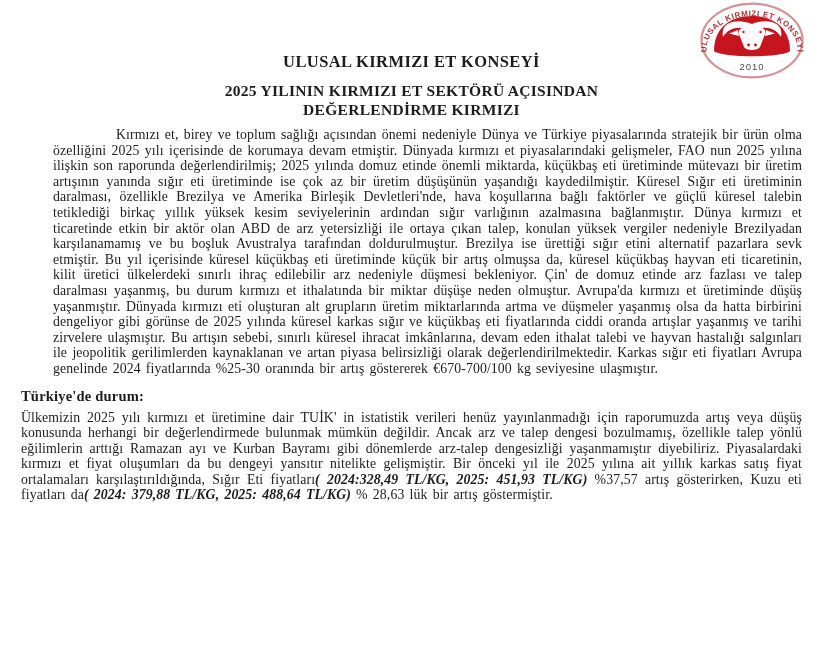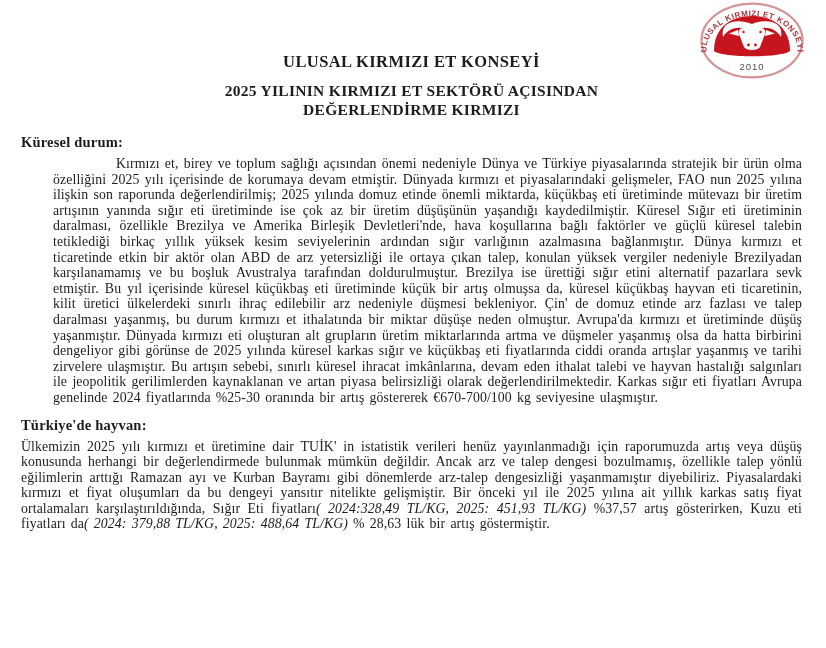--- a/index.html
+++ b/index.html
@@ -40,21 +40,21 @@
   .section-heading.second { margin-top: 11px; }
   .body-par {
     margin: 5px 0 0 0;
     font-size: 13.8px;
     line-height: 15.6px;
     text-align: justify;
     word-spacing: 1.6px;
     letter-spacing: 0.1px;
   }
   .body-par.indent { text-indent: 63px; margin-left: 32px; }
-  .seg-italic { font-style: italic; }
+  .seg-italic { font-style: italic; font-weight: bold; }
   .seg-bold   { font-weight: normal; }
 
   .logo {
     position: absolute;
     top: 2px;
     right: 21px;
     width: 106px;
     height: 78px;
   }
 </style>
@@ -87,22 +87,21 @@
 
   <div class="content">
 
     <h1 class="org-title">ULUSAL KIRMIZI ET KONSEYİ</h1>
 
     <div class="report-title">
       <div>2025 YILININ KIRMIZI ET SEKTÖRÜ AÇISINDAN</div>
       <div>DEĞERLENDİRME KIRMIZI</div>
     </div>
 
-    <h3 class="section-heading first">Küresel durum:</h3>
 
     <p class="body-par indent">Kırmızı et, birey ve toplum sağlığı açısından önemi nedeniyle Dünya ve Türkiye piyasalarında stratejik bir ürün olma özelliğini 2025 yılı içerisinde de korumaya devam etmiştir. Dünyada kırmızı et piyasalarındaki gelişmeler, FAO nun 2025 yılına ilişkin son raporunda değerlendirilmiş; 2025 yılında domuz etinde önemli miktarda, küçükbaş eti üretiminde mütevazı bir üretim artışının yanında sığır eti üretiminde ise çok az bir üretim düşüşünün yaşandığı kaydedilmiştir. Küresel Sığır eti üretiminin daralması, özellikle Brezilya ve Amerika Birleşik Devletleri'nde, hava koşullarına bağlı faktörler ve güçlü küresel talebin tetiklediği birkaç yıllık yüksek kesim seviyelerinin ardından sığır varlığının azalmasına bağlanmıştır. Dünya kırmızı et ticaretinde etkin bir aktör olan ABD de arz yetersizliği ile ortaya çıkan talep, konulan yüksek vergiler nedeniyle Brezilyadan karşılanamamış ve bu boşluk Avustralya tarafından doldurulmuştur. Brezilya ise ürettiği sığır etini alternatif pazarlara sevk etmiştir. Bu yıl içerisinde küresel küçükbaş eti üretiminde küçük bir artış olmuşsa da, küresel küçükbaş hayvan eti ticaretinin, kilit üretici ülkelerdeki sınırlı ihraç edilebilir arz nedeniyle düşmesi bekleniyor. Çin' de domuz etinde arz fazlası ve talep daralması yaşanmış, bu durum kırmızı et ithalatında bir miktar düşüşe neden olmuştur. Avrupa'da kırmızı et üretiminde düşüş yaşanmıştır. Dünyada kırmızı eti oluşturan alt grupların üretim miktarlarında artma ve düşmeler yaşanmış olsa da hatta birbirini dengeliyor gibi görünse de 2025 yılında küresel karkas sığır ve küçükbaş eti fiyatlarında ciddi oranda artışlar yaşanmış ve tarihi zirvelere ulaşmıştır. Bu artışın sebebi, sınırlı küresel ihracat imkânlarına, devam eden ithalat talebi ve hayvan hastalığı salgınları ile jeopolitik gerilimlerden kaynaklanan ve artan piyasa belirsizliği olarak değerlendirilmektedir. Karkas sığır eti fiyatları Avrupa genelinde 2024 fiyatlarında %25-30 oranında bir artış göstererek €670-700/100 kg seviyesine ulaşmıştır.</p>
 
-    <h3 class="section-heading second">Türkiye'de hayvan:</h3>
+    <h3 class="section-heading second">Türkiye'de durum:</h3>
 
     <p class="body-par"><span class="seg-normal">Ülkemizin 2025 yılı kırmızı et üretimine dair TUİK' in istatistik verileri henüz yayınlanmadığı için raporumuzda artış veya düşüş konusunda herhangi bir değerlendirmede bulunmak mümkün değildir. Ancak arz ve talep dengesi bozulmamış, özellikle talep yönlü eğilimlerin arttığı Ramazan ayı ve Kurban Bayramı gibi dönemlerde arz-talep dengesizliği yaşanmamıştır diyebiliriz. Piyasalardaki kırmızı et fiyat oluşumları da bu dengeyi yansıtır nitelikte gelişmiştir. Bir önceki yıl ile 2025 yılına ait yıllık karkas satış fiyat ortalamaları karşılaştırıldığında, Sığır Eti fiyatları</span><span class="seg-italic">( 2024:328,49 TL/KG, 2025: 451,93 TL/KG)</span><span class="seg-bold"> %37,57</span><span class="seg-normal"> artış gösterirken, Kuzu eti fiyatları da</span><span class="seg-italic">( 2024: 379,88 TL/KG, 2025: 488,64 TL/KG)</span><span class="seg-bold"> % 28,63</span><span class="seg-normal"> lük bir artış göstermiştir.</span></p>
 
   </div>
 </div>
 
 </body></html>

